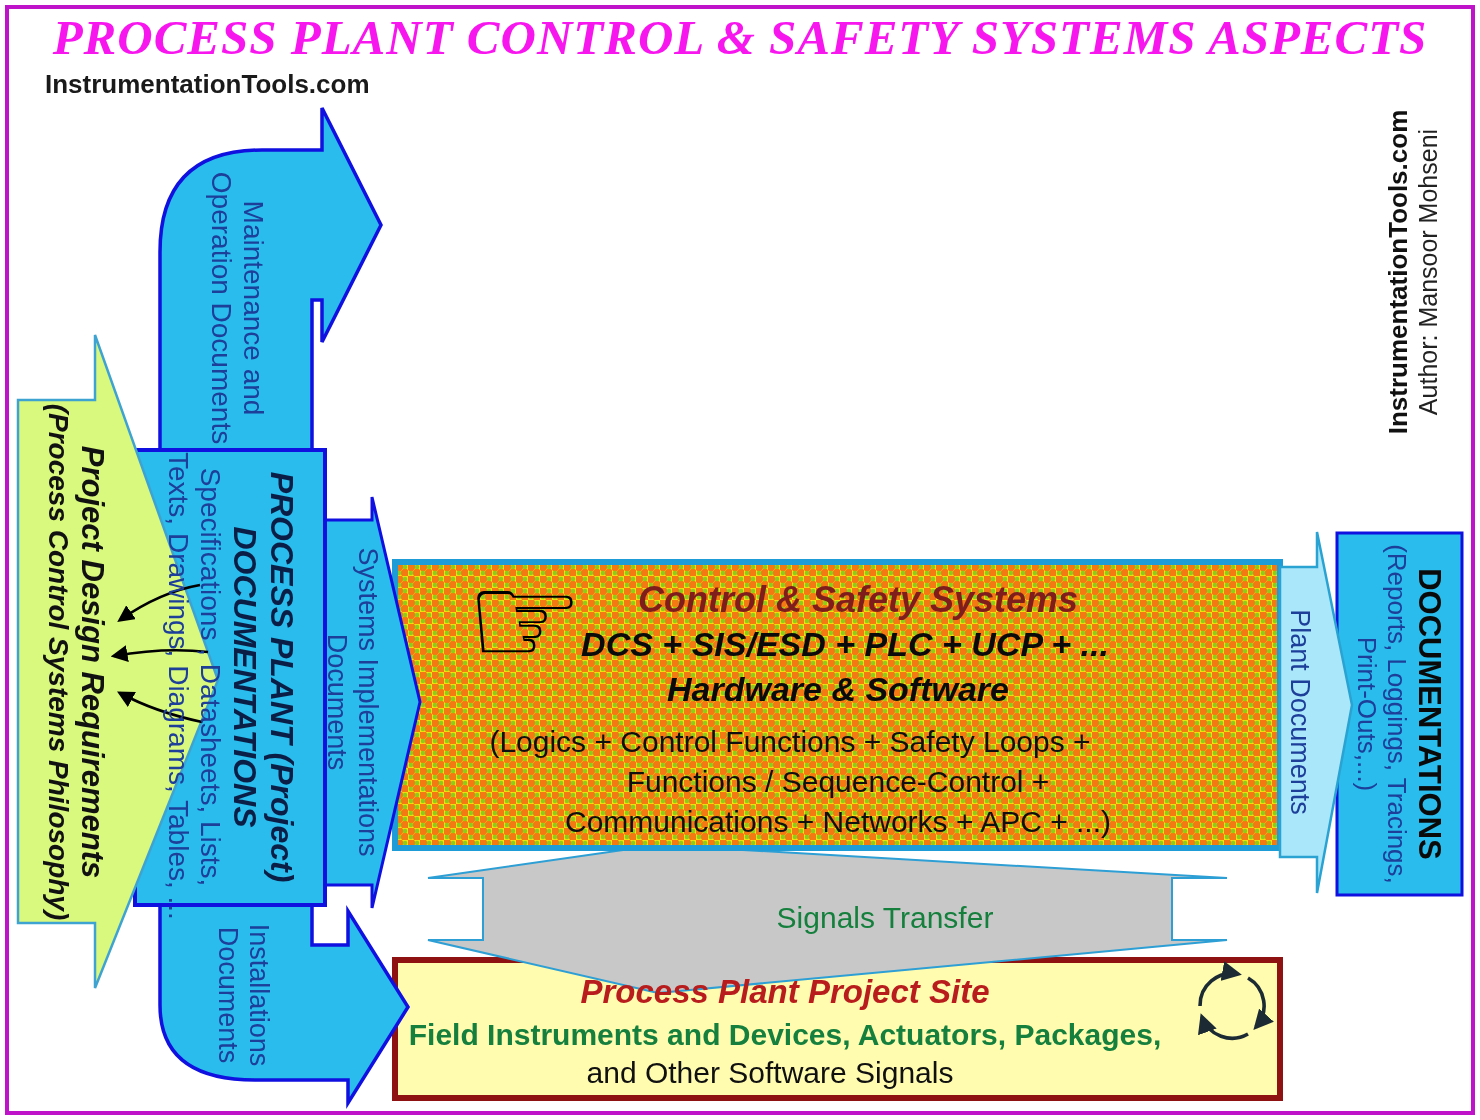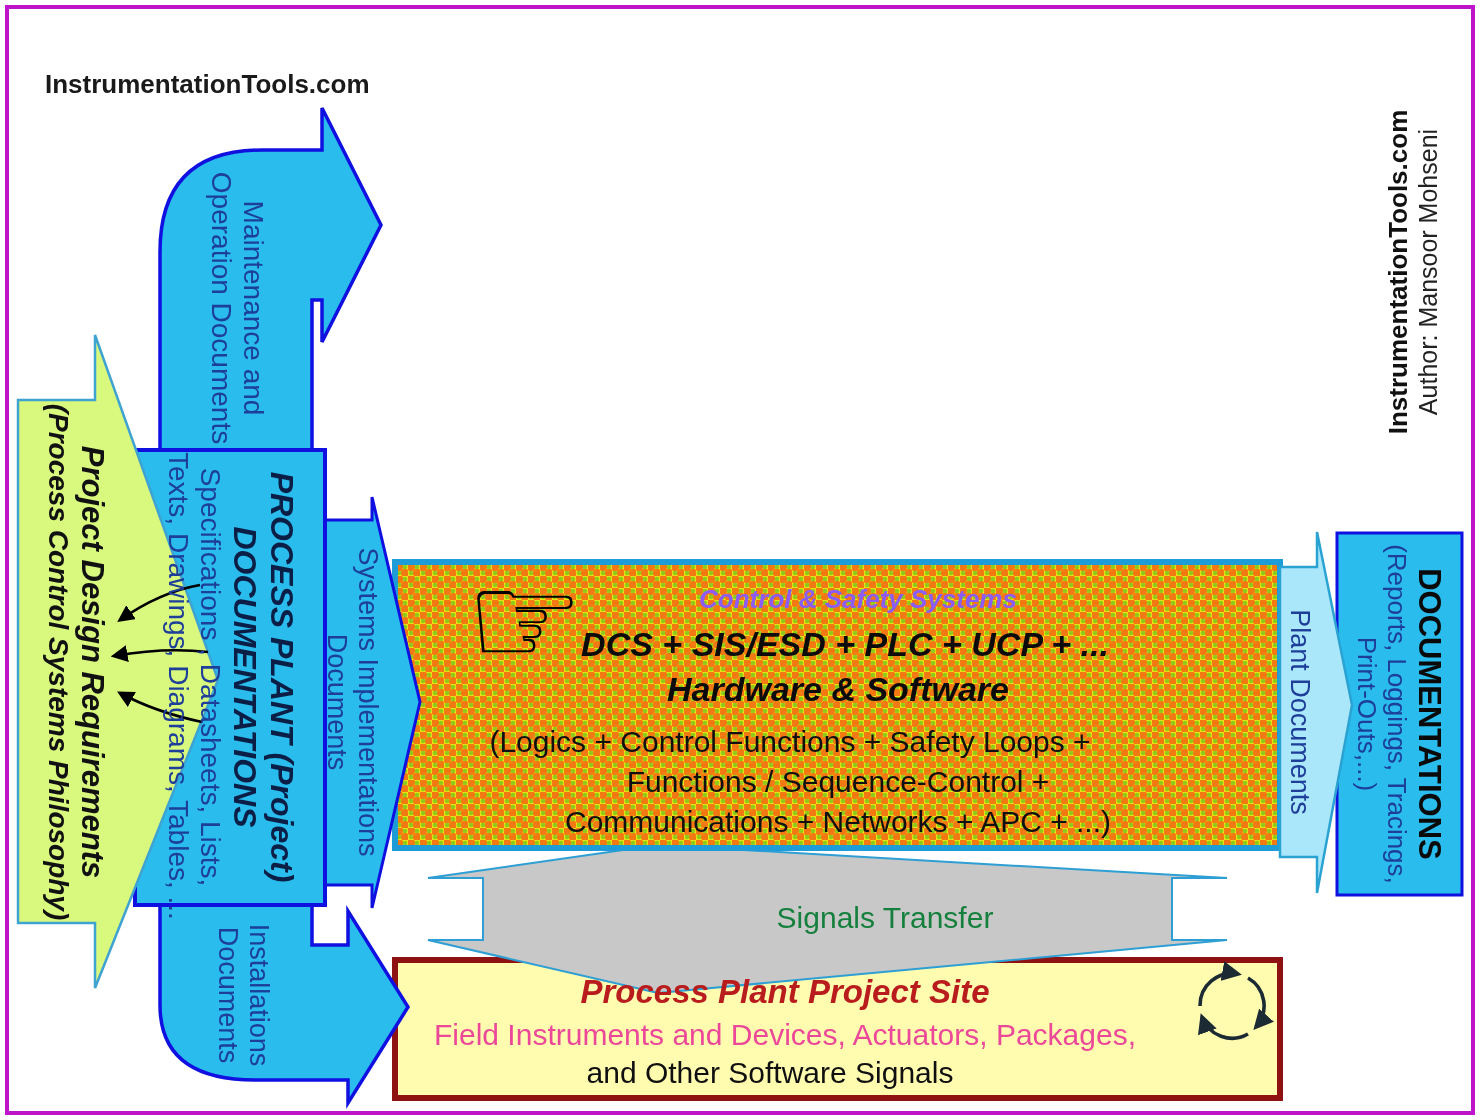--- a/index.html
+++ b/index.html
@@ -67,20 +67,21 @@
 
     <path d="M1280,567 L1317,567 L1317,532 L1352,705 L1317,893 L1317,857 L1280,857 Z" fill="#ABE7FA" stroke="#2AA3D2" stroke-width="2.5"></path>
 
     <g stroke="#1C2B33" stroke-width="3.6" fill="none">
       <path d="M1248,978 A32,32 0 0 1 1256,1027" marker-end="url(#arrh2)"></path>
       <path d="M1248,1034 A32,32 0 0 1 1202,1017" marker-end="url(#arrh2)"></path>
       <path d="M1200,1006 A32,32 0 0 1 1238,974" marker-end="url(#arrh2)"></path>
     </g>
   </svg>
 
+  <div class="t title" style="left:0;top:10px;">PROCESS PLANT CONTROL &amp; SAFETY  SYSTEMS ASPECTS</div>
 
   <div class="t site" style="left:45px;top:70px;">InstrumentationTools.com</div>
 
   <div class="t vtr" style="left:1413px;top:272px;width:360px;">
     <div style="font-size:26px;font-weight:bold;color:#111;">InstrumentationTools.com</div>
     <div style="font-size:25px;color:#222;">Author: Mansoor Mohseni</div>
   </div>
 
   <div class="t vt" style="left:76px;top:662px;width:620px;">
     <div class="bi" style="font-size:31px;color:#111;">Project Design Requirements</div>
@@ -104,37 +105,37 @@
     <div>Documents</div>
   </div>
 
   <div class="t vt navy" style="left:243px;top:995px;width:220px;font-size:27px;">
     <div>Installations</div>
     <div>Documents</div>
   </div>
 
   <div class="t ctr hand" style="left:525px;top:620px;">☞</div>
 
-  <div class="t ctr bi" style="left:858px;top:600px;font-size:26px;color:#8b5cf6;">Control &amp; Safety Systems</div>
+  <div class="t ctr bi" style="left:858px;top:600px;font-size:36px;color:#7f1d1d;">Control &amp; Safety Systems</div>
   <div class="t ctr bi" style="left:845px;top:645px;font-size:34px;color:#0b0b0b;">DCS + SIS/ESD + PLC + UCP + ...</div>
   <div class="t ctr bi" style="left:838px;top:690px;font-size:34px;color:#0b0b0b;font-style:italic;">Hardware &amp; Software</div>
   <div class="t ctr" style="left:790px;top:742px;font-size:30px;color:#101010;">(Logics + Control Functions + Safety Loops +</div>
   <div class="t ctr" style="left:838px;top:782px;font-size:30px;color:#101010;">Functions / Sequence-Control +</div>
   <div class="t ctr" style="left:838px;top:822px;font-size:30px;color:#101010;">Communications + Networks + APC + ...)</div>
 
   <div class="t ctr" style="left:838px;top:918px;font-size:30px;color:#15803d;margin-left:47px;">Signals Transfer</div>
 
   <div class="t vt navy" style="left:1299px;top:712px;width:320px;font-size:27px;">
     <div>Plant Documents</div>
   </div>
 
   <div class="t vt" style="left:1399px;top:714px;width:360px;">
     <div style="font-size:31px;font-weight:bold;color:#0a0a0a;">DOCUMENTATIONS</div>
     <div class="navy" style="font-size:26px;">(Reports, Loggings, Tracings,</div>
     <div class="navy" style="font-size:26px;">Print-Outs,...)</div>
   </div>
 
   <div class="t ctr bi" style="left:785px;top:992px;font-size:33px;color:#b91c1c;">Process Plant Project Site</div>
-  <div class="t ctr" style="left:785px;top:1035px;font-size:30px;color:#ec4899;">Field Instruments and Devices, Actuators, Packages,</div>
+  <div class="t ctr" style="left:785px;top:1035px;font-size:30px;color:#15803d;font-weight:bold;">Field Instruments and Devices, Actuators, Packages,</div>
   <div class="t ctr" style="left:770px;top:1073px;font-size:30px;color:#101010;">and Other Software Signals</div>
 
   <div id="frame"></div>
 </div>
 
 </body></html>

